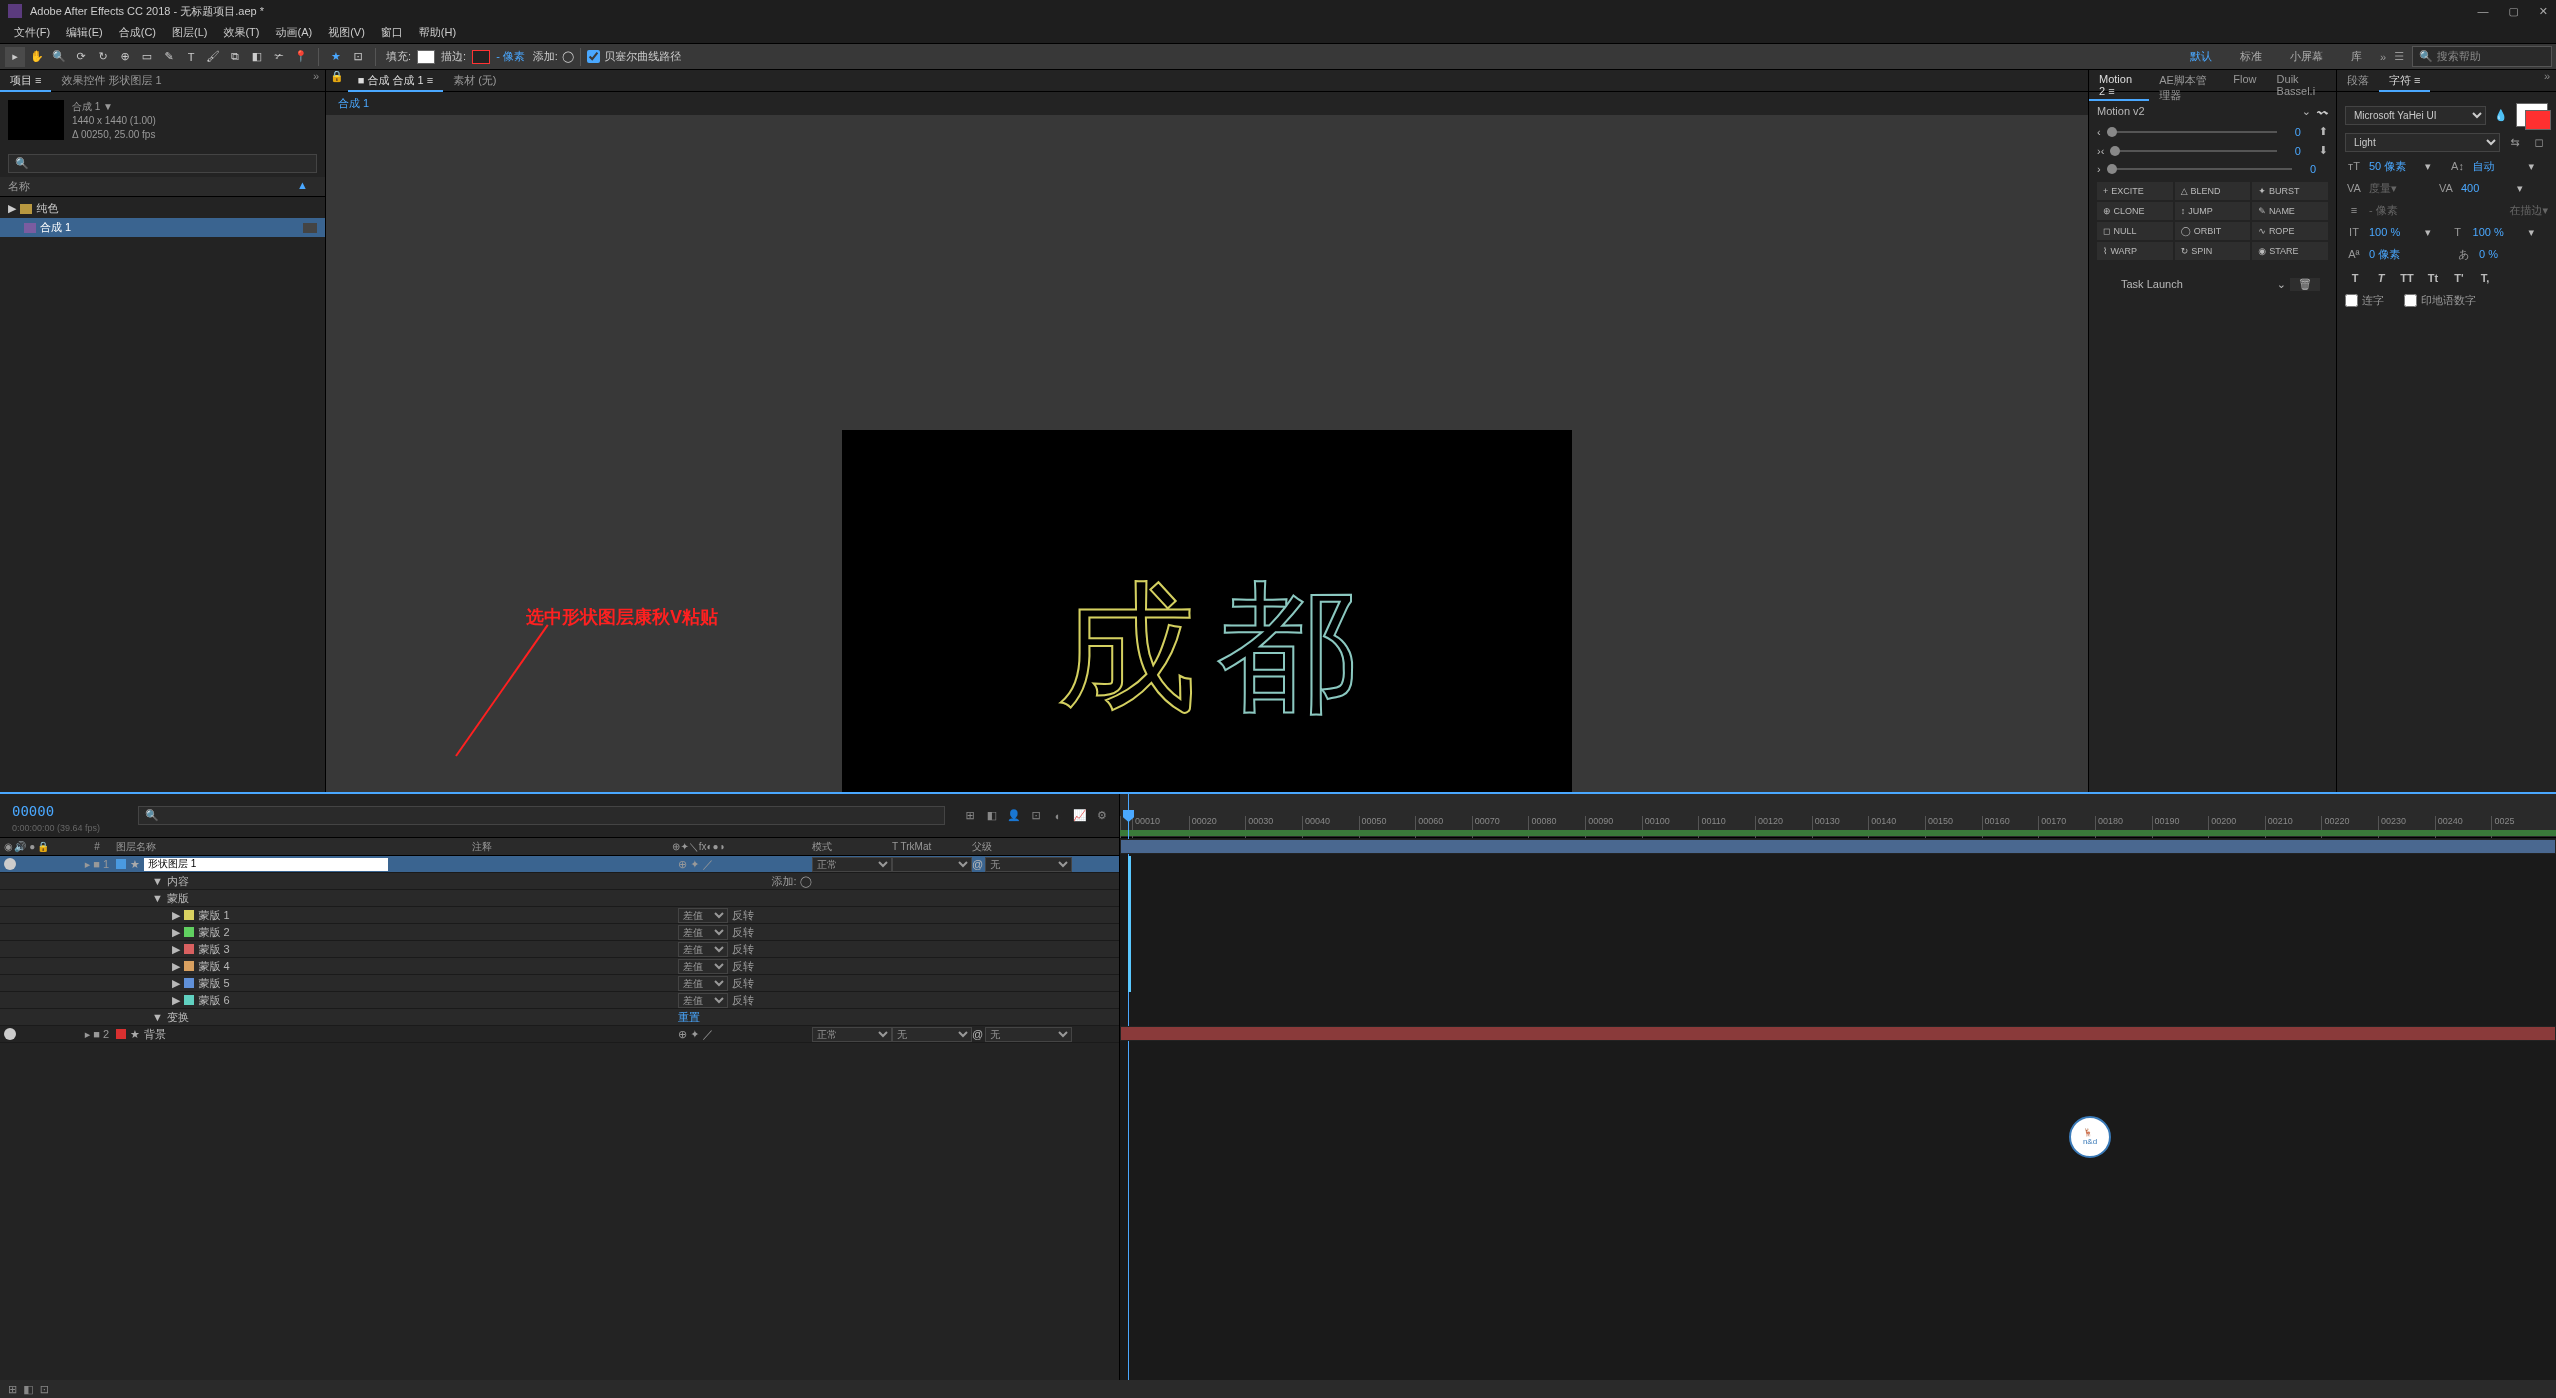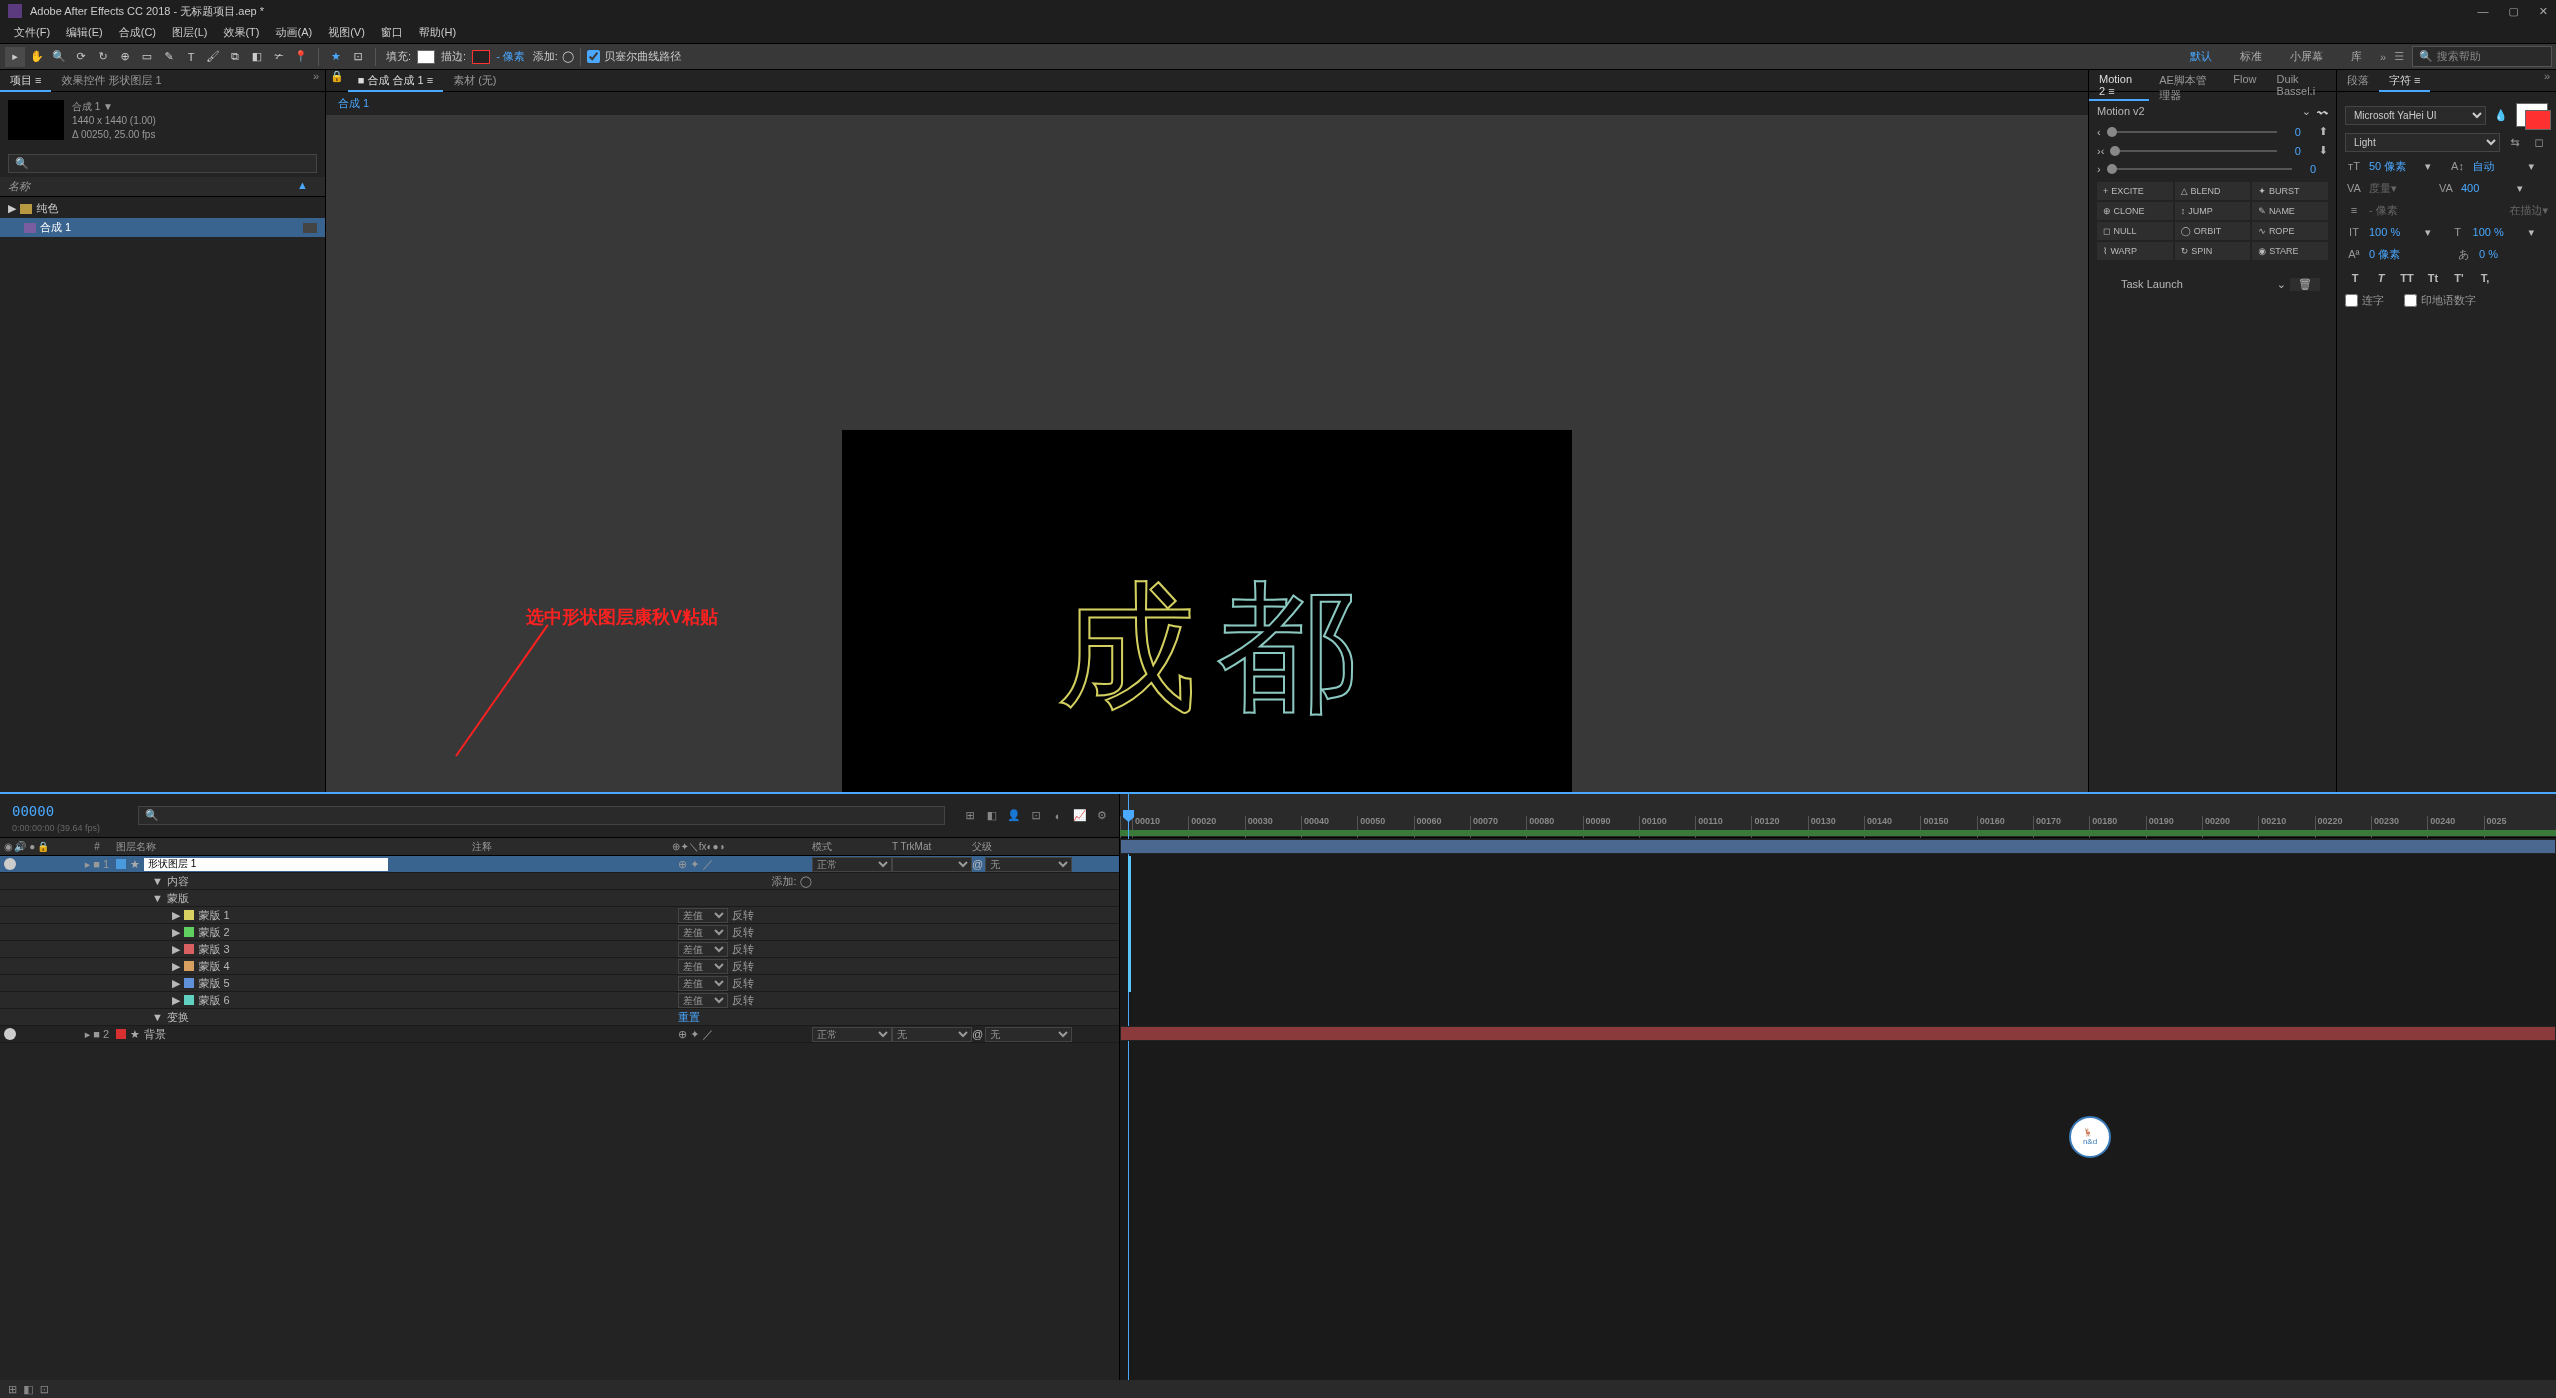--- a/index.html
+++ b/index.html
@@ -37,21 +37,21 @@
 
 .panel-tabs { display: flex; height: 22px; background: #232323; border-bottom: 1px solid #000; align-items: flex-start; }
 .panel-tab { padding: 3px 10px; color: #999; cursor: pointer; position: relative; }
 .panel-tab.active { color: #ddd; }
 .panel-tab.active::after { content: ""; position: absolute; bottom: -1px; left: 0; right: 0; height: 2px; background: #4aa8ff; }
 .proj-header { display: flex; padding: 8px; gap: 8px; align-items: start; }
 .proj-thumb { width: 56px; height: 40px; background: #000; }
 .proj-info { font-size: 10px; color: #999; line-height: 1.4; }
 .proj-search { margin: 4px 8px; background: #2a2a2a; border: 1px solid #444; padding: 2px 6px; color: #888; display: flex; align-items: center; gap: 4px; }
 .proj-cols { display: flex; padding: 2px 8px; border-bottom: 1px solid #000; background: #2a2a2a; }
-.proj-cols span { flex: 1; color: #999; font-style: italic; }
+.proj-cols span { flex: 1; color: #999; }
 .proj-tree { padding: 2px 0; }
 .proj-item { display: flex; align-items: center; padding: 2px 8px; gap: 4px; color: #ccc; }
 .proj-item.sel { background: #3a6490; color: #fff; }
 .folder-icon { width: 12px; height: 10px; background: #b89840; }
 .comp-icon { width: 12px; height: 10px; background: #7a5ca0; }
 .proj-buttons { display: flex; gap: 4px; padding: 4px 8px; background: #232323; border-top: 1px solid #111; }
 .proj-btn { width: 18px; height: 16px; background: #333; display: flex; align-items: center; justify-content: center; color: #999; cursor: pointer; }
 .bpc-label { color: #888; margin-left: 4px; font-size: 10px; }
 
 
@@ -124,21 +124,21 @@
 .tl-row .mode { width: 80px; }
 .tl-row .mode select, .tl-row .trkmat select, .tl-row .parent select { background: #2a2a2a; border: 1px solid #444; color: #999; width: 100%; font-size: 10px; }
 .tl-row .trkmat { width: 80px; }
 .tl-row .parent { width: 100px; display: flex; gap: 2px; align-items: center; }
 .tl-row.sub { background: #292929; }
 .tl-row.sub .name-cell { padding-left: 40px; }
 .tl-row.sub2 .name-cell { padding-left: 60px; }
 
 
 .tl-ruler { height: 44px; background: #2a2a2a; position: relative; border-bottom: 1px solid #000; }
-.tl-ruler-marks { position: absolute; top: 22px; left: 0; right: 16px; height: 22px; display: flex; font-weight: bold; }
+.tl-ruler-marks { position: absolute; top: 22px; left: 0; right: 8px; height: 22px; display: flex; }
 .tl-mark { flex: 1; border-left: 1px solid #555; font-size: 9px; color: #888; padding-left: 2px; }
 .tl-workarea { position: absolute; top: 36px; left: 0; right: 0; height: 6px; background: #3a7a3a; }
 .tl-playhead { position: absolute; top: 0; bottom: 0; left: 8px; width: 1px; background: #4aa8ff; }
 .tl-playhead::before { content: ""; position: absolute; top: 16px; left: -5px; width: 11px; height: 12px; background: #4aa8ff; clip-path: polygon(0 0, 100% 0, 100% 60%, 50% 100%, 0 60%); }
 .tl-bars { position: relative; }
 .tl-bar { position: absolute; height: 15px; left: 0; right: 0; border: 1px solid #222; }
 .tl-bar.blue { background: #4a6890; top: 1px; }
 .tl-bar.red { background: #8a3a3a; }
 .tl-key { position: absolute; width: 3px; background: #5ac8ff; }
 

